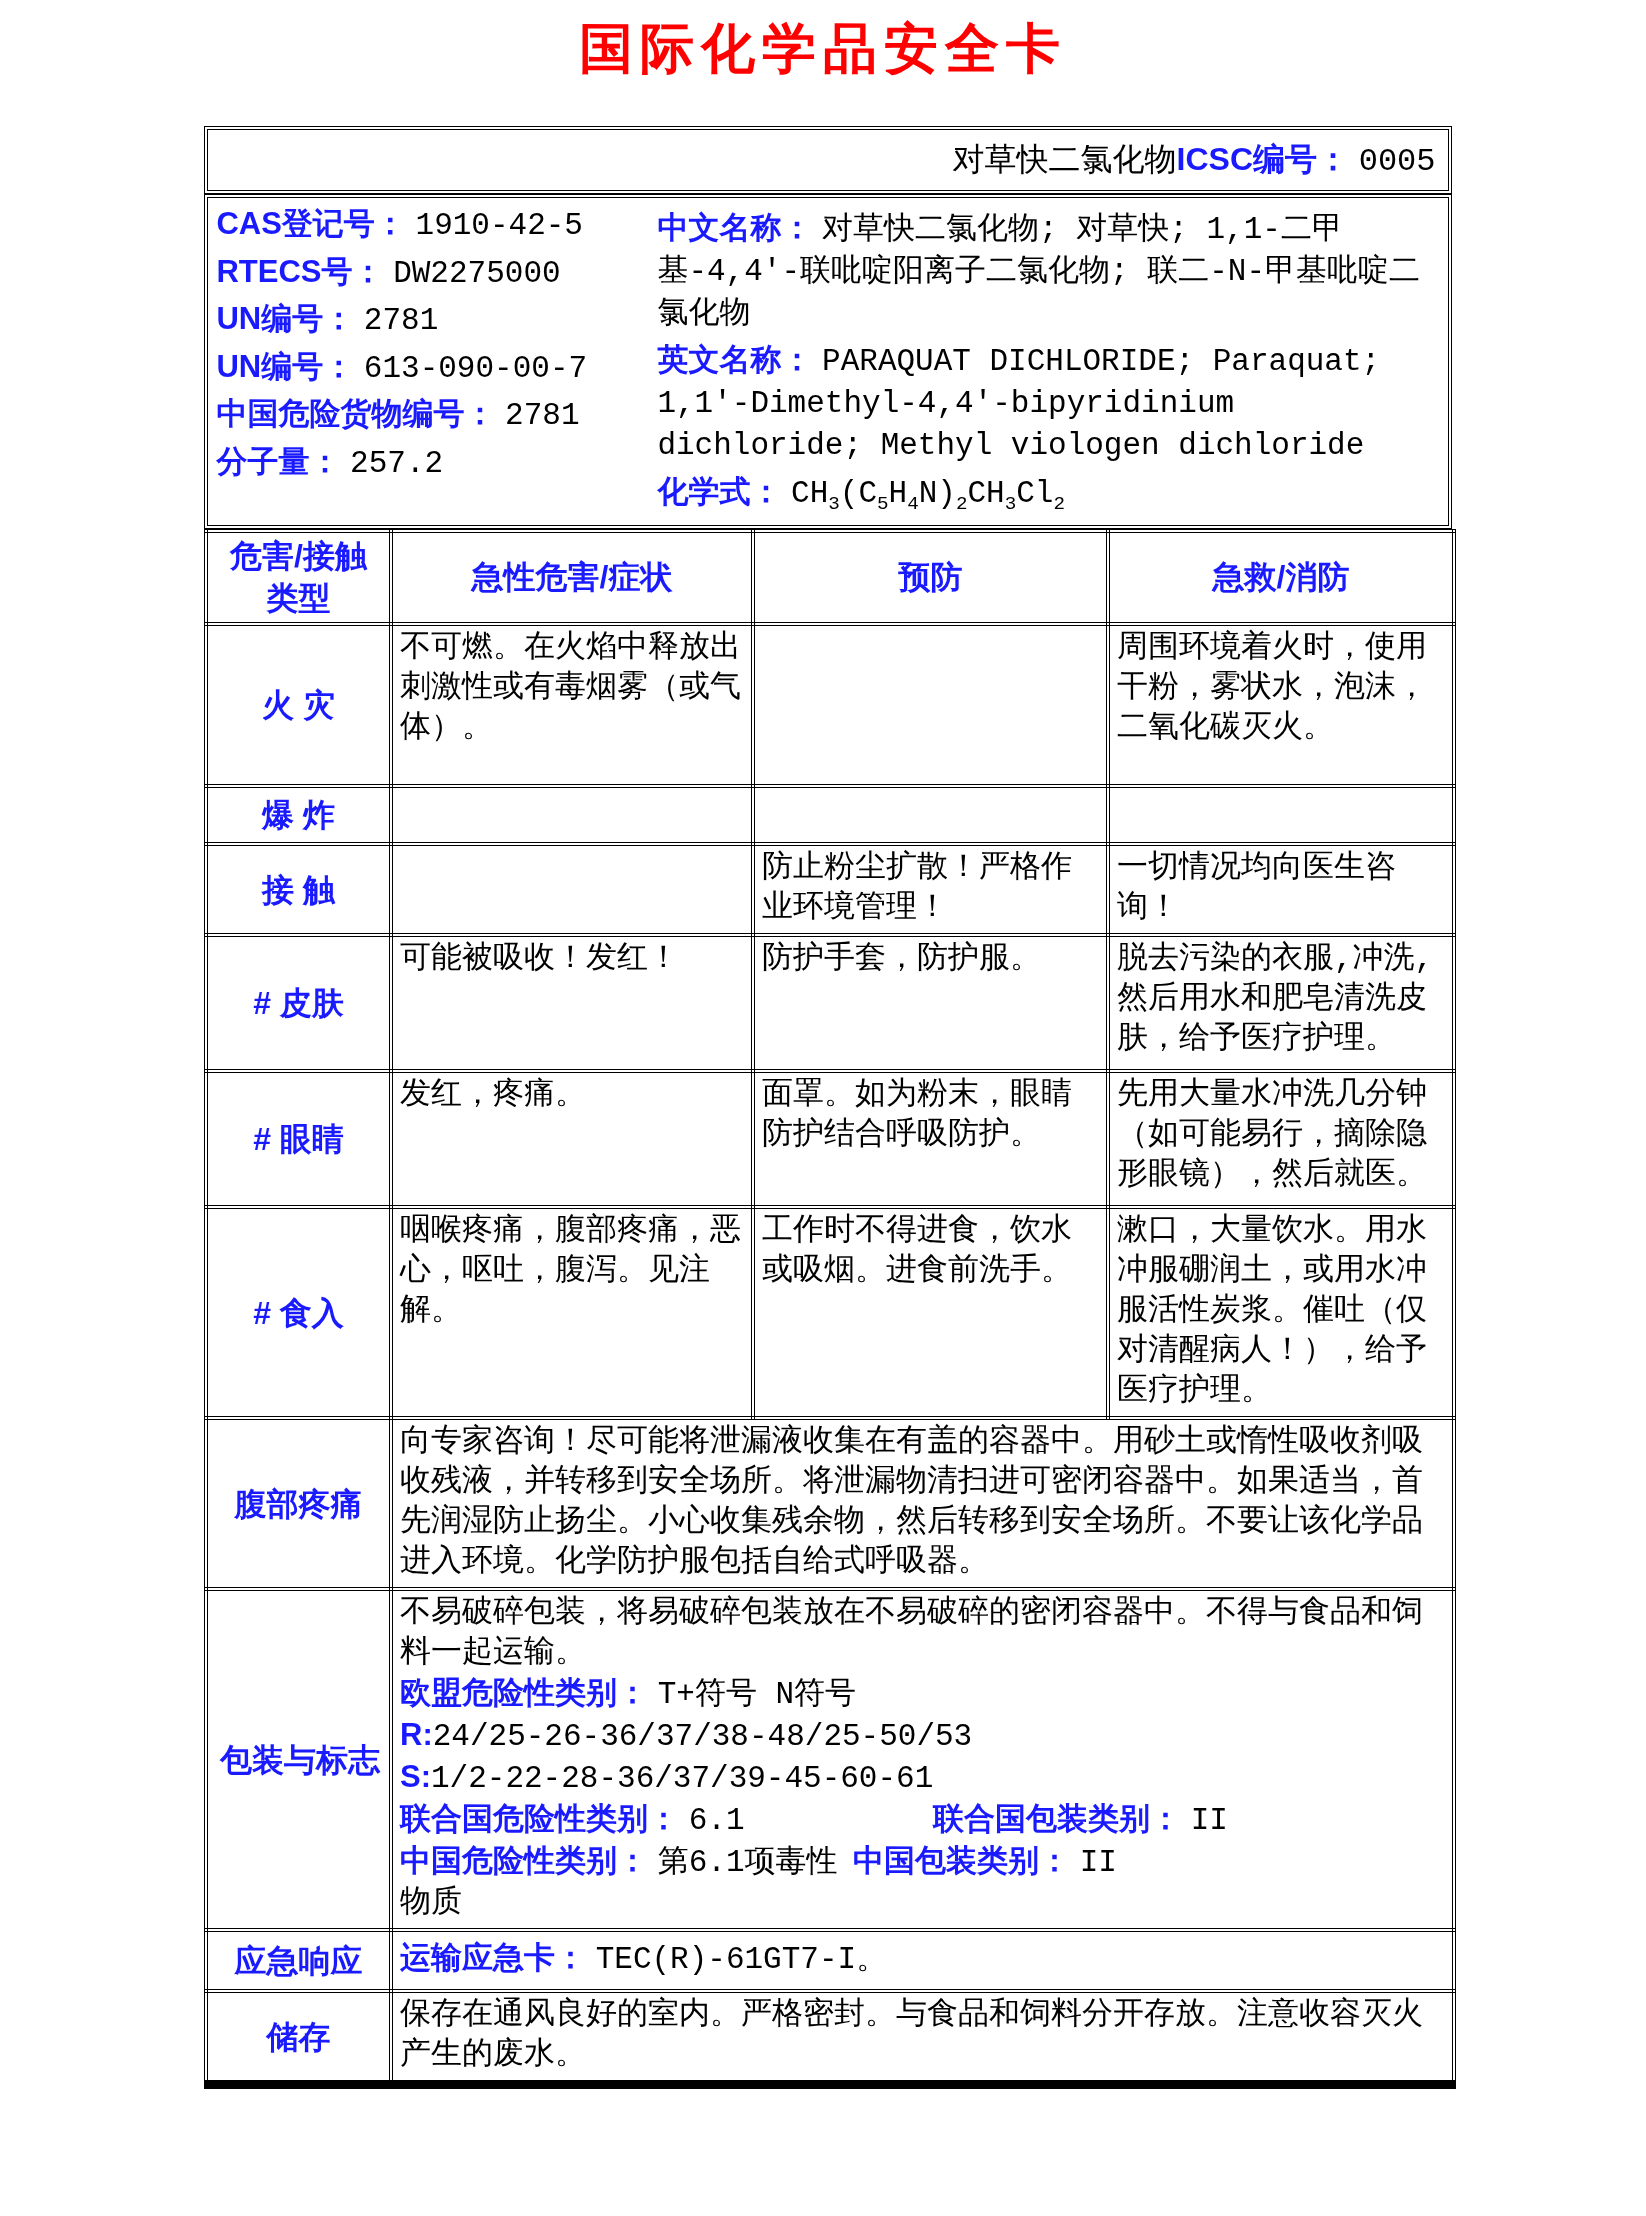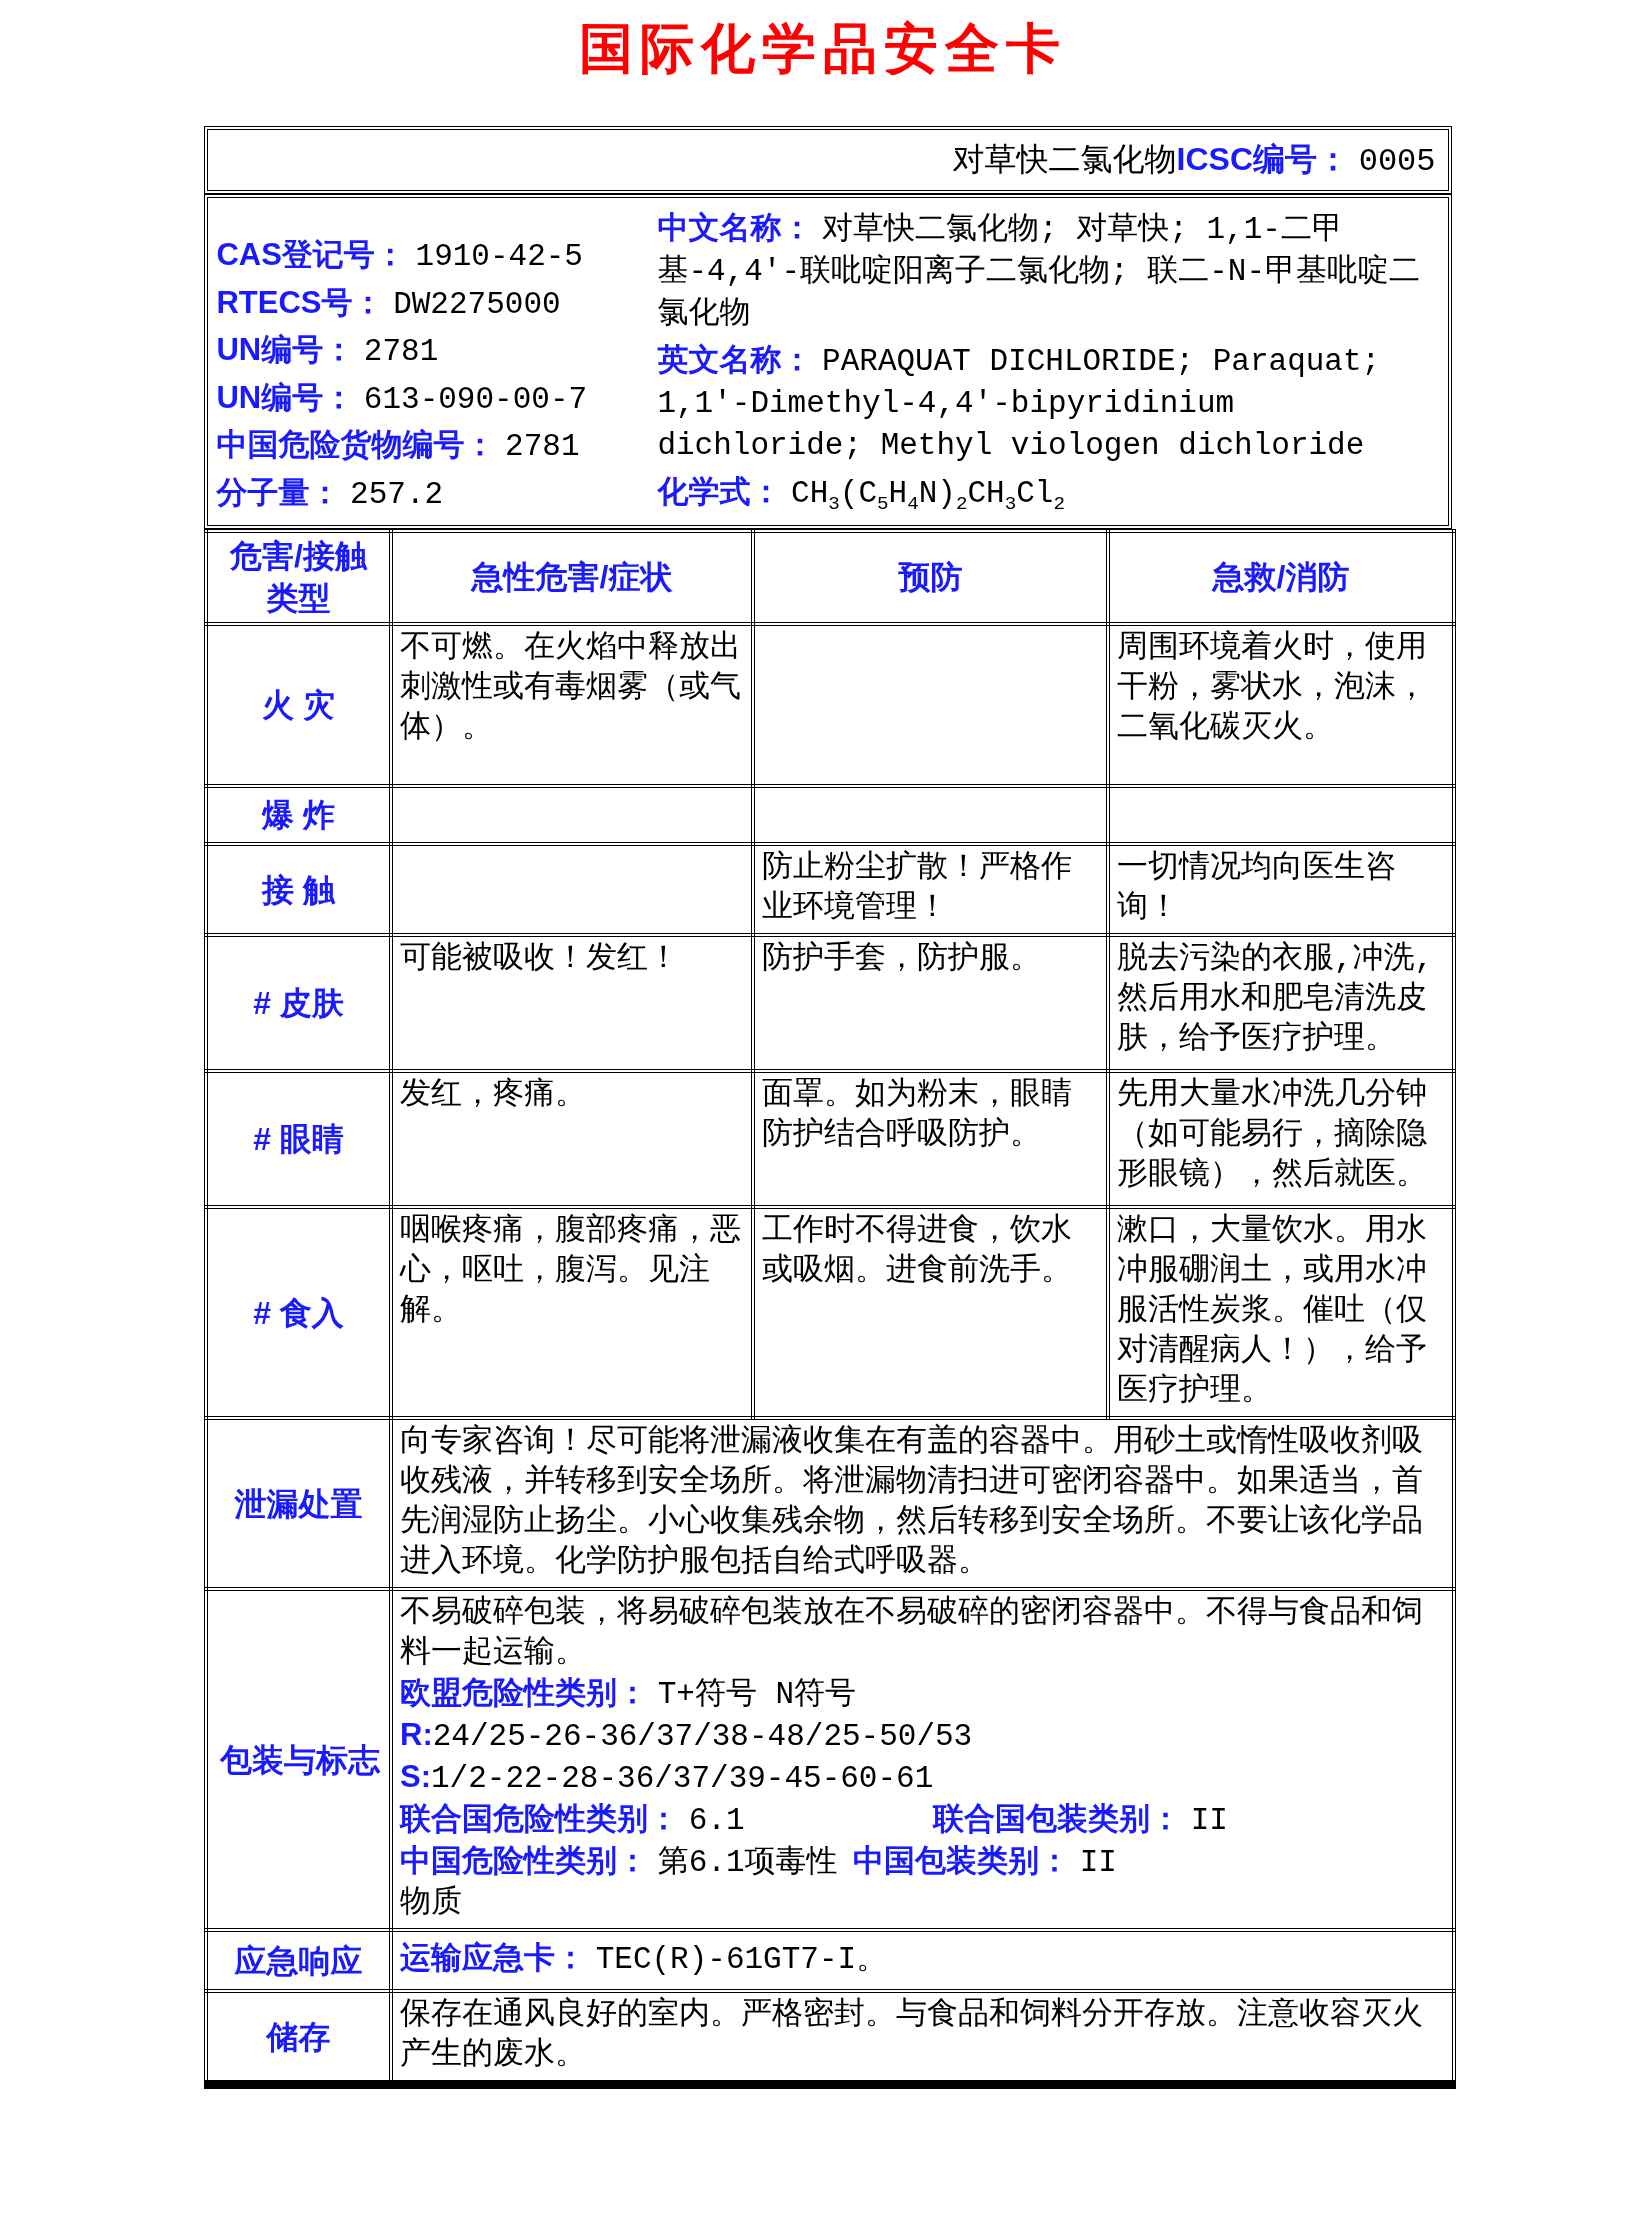--- a/index.html
+++ b/index.html
@@ -20,21 +20,21 @@
     color:var(--blue); font-family:"Liberation Sans",sans-serif; font-weight:bold;
   }
   .val { margin-left:9.7px; }
   .val.nogap { margin-left:0; }
   .header-box {
     height:68px; display:flex; align-items:center; justify-content:flex-end;
     padding:0 12.5px; font-size:32px;
   }
   .info-box {
     min-height:279px; display:flex; padding:5.6px 8.4px;
-    font-size:31px; line-height:42px;align-items:flex-end;
+    font-size:31px; line-height:42px;
   }
   .info-left { flex:0 0 437px; }
   .info-line { margin-bottom:3.5px; white-space:nowrap; }
   .info-right { flex:1; }
   .info-right p { margin:4px; line-height:42px; }
   table.main {
     width:100%; border-collapse:collapse; table-layout:fixed;
     font-size:31px; line-height:40px;
     border:4.9px double var(--ink); border-bottom:9.7px solid var(--ink);
   }
@@ -142,21 +142,21 @@
     </tr>
 
     <tr style="height:202px">
       <td class="rowlabel"># 食入</td>
       <td class="cell">咽喉疼痛，腹部疼痛，恶心，呕吐，腹泻。见注解。</td>
       <td class="cell">工作时不得进食，饮水或吸烟。进食前洗手。</td>
       <td class="cell">漱口，大量饮水。用水冲服硼润土，或用水冲服活性炭浆。催吐（仅对清醒病人！），给予医疗护理。</td>
     </tr>
 
     <tr style="height:143px">
-      <td class="rowlabel">泄漏处置</td>
+      <td class="rowlabel">腹部疼痛</td>
       <td class="cell" colspan="3">向专家咨询！尽可能将泄漏液收集在有盖的容器中。用砂土或惰性吸收剂吸收残液，并转移到安全场所。将泄漏物清扫进可密闭容器中。如果适当，首先润湿防止扬尘。小心收集残余物，然后转移到安全场所。不要让该化学品进入环境。化学防护服包括自给式呼吸器。</td>
     </tr>
 
     <tr style="height:230px">
       <td class="rowlabel">包装与标志</td>
       <td class="cell" colspan="3">
         <div class="pk-line">不易破碎包装，将易破碎包装放在不易破碎的密闭容器中。不得与食品和饲料一起运输。</div>
         <div class="pk-line">
           <span class="pair w-eu"><span class="lbl">欧盟危险性类别：</span><span class="val">T+符号 N符号</span></span><span class="pair"><span class="lbl">R:</span><span class="val nogap">24/25-26-36/37/38-48/25-50/53</span></span>
         </div>

